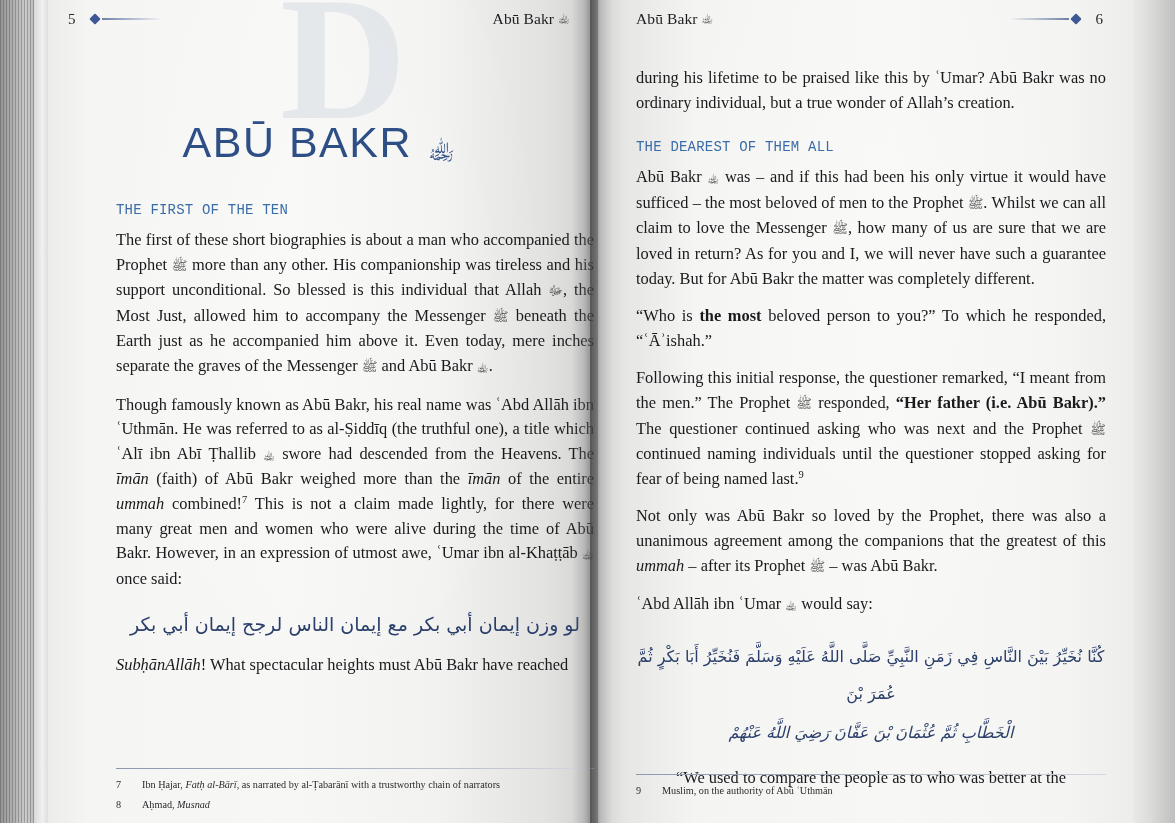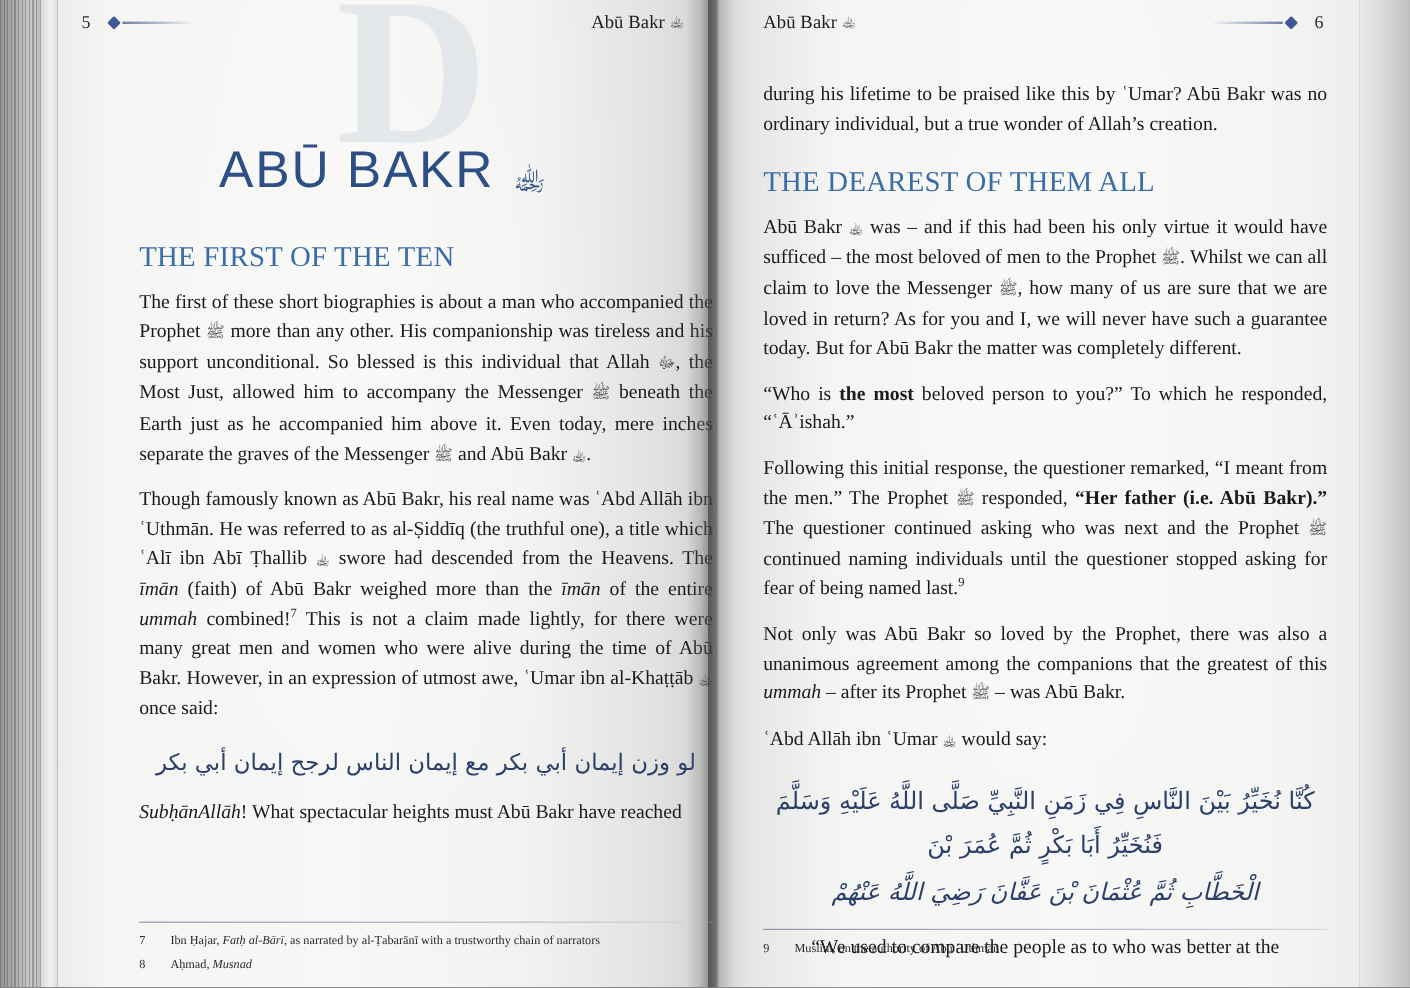--- a/index.html
+++ b/index.html
@@ -201,22 +201,22 @@
     position: absolute;
     font-size: 16.4px;
     line-height: 24.6px;
     color: #1a1a1c;
     text-align: justify;
   }
   .col.verso-col { left: 68px; width: 478px; top: 202px; }
   .col.recto-col { left: 636px; width: 470px; top: 66px; }
 
   h2.sec {
-    font-family: Liberation Serif, serif;
-    font-size: 24px;
+    font-family: Liberation Mono, monospace;
+    font-size: 14px;
     font-weight: 400;
     letter-spacing: .2px;
     color: #3a6ca8;
     margin: 0 0 10px 0;
     line-height: 1.15;
   }
   h2.sec.spaced { margin-top: 24px; }
 
   p.body {
     margin: 0 0 13px 0;
@@ -242,21 +242,21 @@
   .arabic {
     direction: rtl;
     text-align: center;
     color: #2b3f6b;
     font-size: 19px;
     line-height: 34px;
     margin: 16px 0 12px 0;
     font-family: "DejaVu Sans", sans-serif;
   }
   .arabic.vowelled {
-    font-size: 20px;
+    font-size: 16px;
     line-height: 37px;
     margin: 20px 0 14px 0;
   }
   .quote-en {
     text-align: center;
     margin: 0 0 16px 0;
     font-size: 16.4px;
     line-height: 25px;
     padding: 0 14px;
   }

